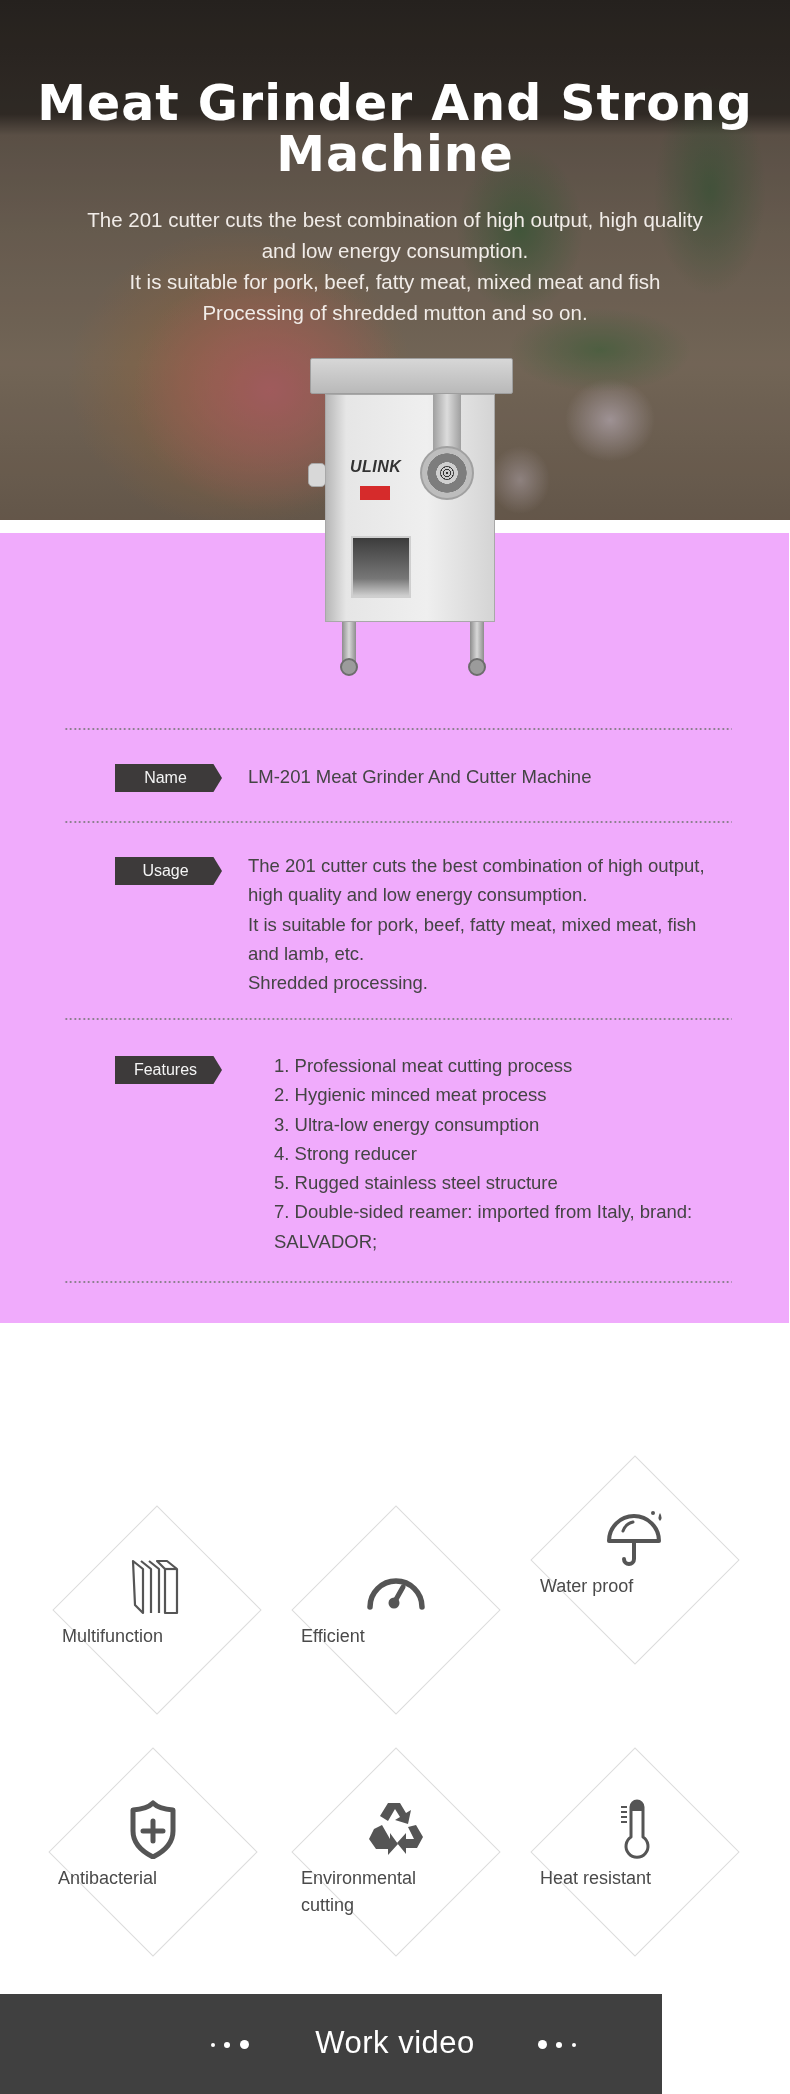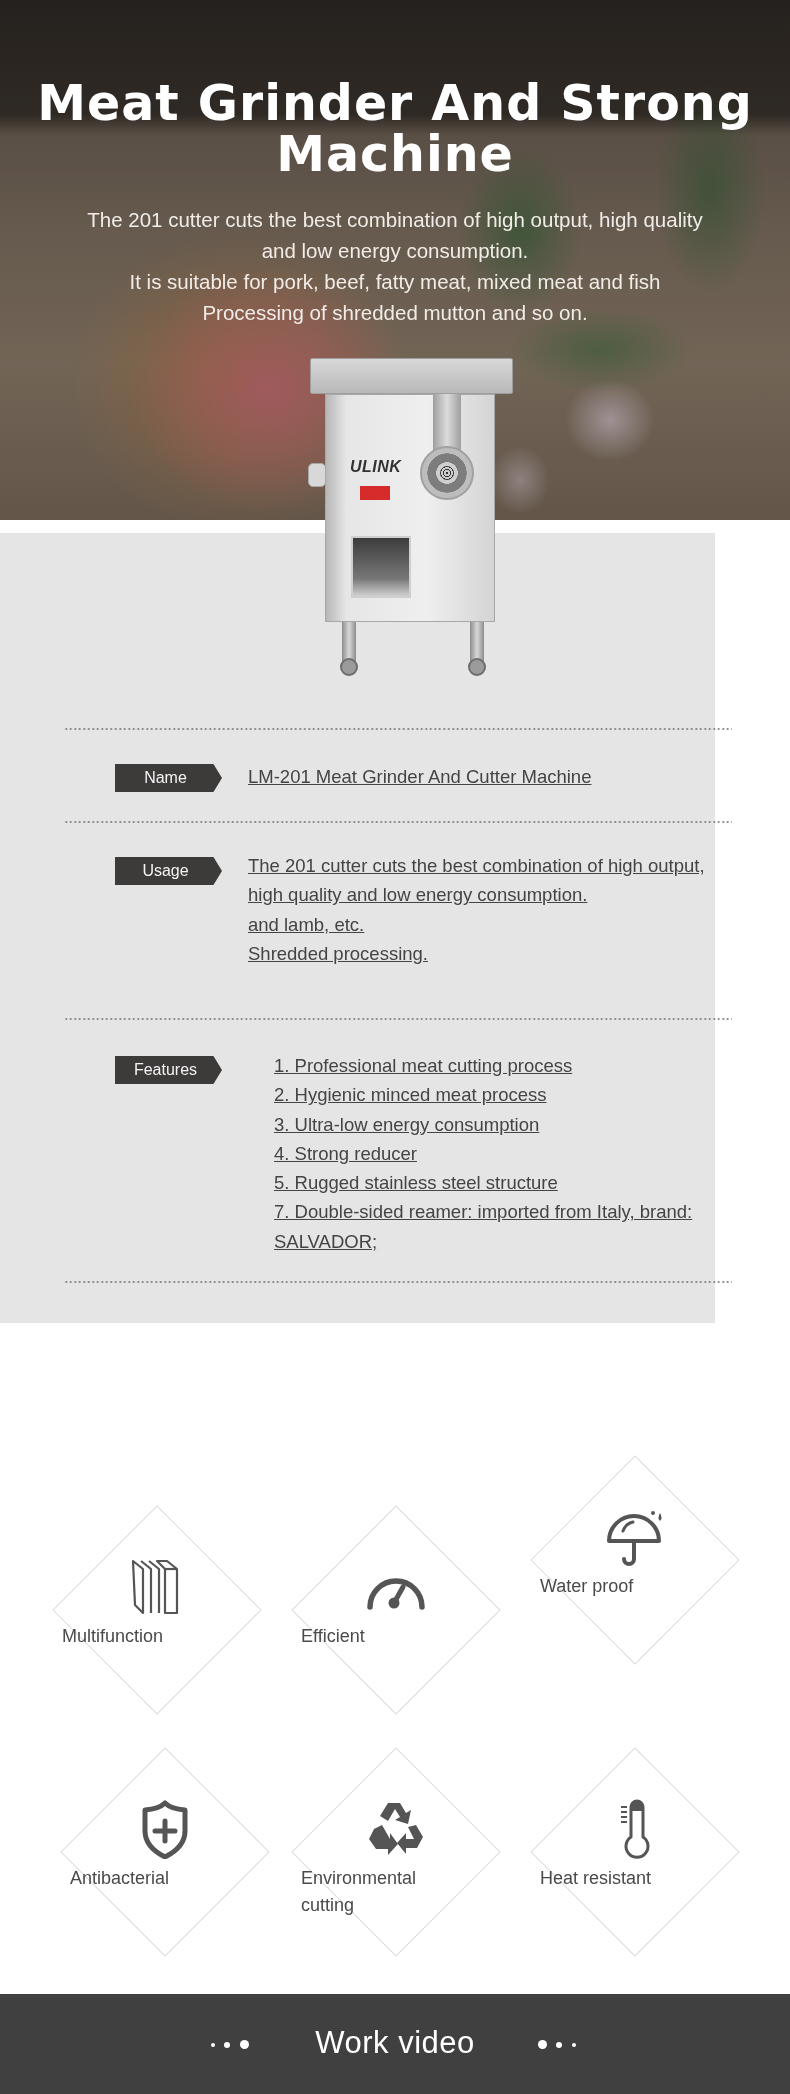--- a/index.html
+++ b/index.html
@@ -27,21 +27,21 @@
     color: #ffffff; font-family: "DejaVu Sans", sans-serif; font-weight: bold;
     font-size: 49px; line-height: 51px; letter-spacing: 1px;
   }
   .hero-desc {
     position: absolute; left: 40px; top: 204px; width: 710px; text-align: center; z-index: 2;
     color: #f1ece8; font-size: 20.5px; line-height: 31px;
   }
 
   
   .spec {
-    position: absolute; left: 0; top: 533px; width: 715px; height: 790px; background: #e5e5e5;
+    position: absolute; left: 0; top: 533px; width: 789px; height: 790px; background: #f0abfc;
   }
 
   
   .machine { position: absolute; left: 300px; top: 358px; width: 215px; height: 320px; z-index: 5; }
   .m-top { position: absolute; left: 10px; top: 0; width: 203px; height: 36px; background: linear-gradient(180deg,#d7d7d7,#b9b9b9); border: 1px solid #9e9e9e; border-radius: 2px; }
   .m-body { position: absolute; left: 25px; top: 36px; width: 170px; height: 228px; background: linear-gradient(90deg,#b7b7b7 0%,#e6e6e6 12%,#efefef 60%,#d4d4d4 100%); border: 1px solid #a8a8a8; }
   .m-tube { position: absolute; left: 133px; top: 36px; width: 28px; height: 60px; background: linear-gradient(90deg,#9f9f9f,#dcdcdc,#9f9f9f); }
   .m-head { position: absolute; left: 120px; top: 88px; width: 54px; height: 54px; border-radius: 50%; background: radial-gradient(circle,#cfcfcf 0 30%,#7d7d7d 31% 55%,#bdbdbd 56% 100%); border: 2px solid #a0a0a0; }
   .m-head::after { content:""; position:absolute; left:18px; top:18px; width:14px; height:14px; border-radius:50%; background: repeating-radial-gradient(circle,#333 0 1px,#ccc 1px 3px); }
   .m-logo { position: absolute; left: 50px; top: 100px; font-size: 16px; font-weight: bold; font-style: italic; color: #333; letter-spacing: 0.5px; }
@@ -53,37 +53,37 @@
 
   
   .dots { position: absolute; left: 64px; width: 668px; height: 2px;
     background-image: radial-gradient(circle, #777 0.9px, transparent 1.1px);
     background-size: 4.5px 2px; background-repeat: repeat-x; }
   .label {
     position: absolute; left: 115px; width: 107px; height: 28px; background: #3d3a3a; color: #f4f4f4;
     font-size: 16px; line-height: 28px; text-align: center; padding-right: 6px;
     clip-path: polygon(0 0, 92% 0, 100% 50%, 92% 100%, 0 100%);
   }
-  .value { position: absolute; left: 248px; color: #444; font-size: 18.5px; line-height: 29.3px; text-decoration: underline; }
+  .value { position: absolute; left: 248px; color: #444; font-size: 18.5px; line-height: 29.3px; }
   .value-features { left: 242px; margin-left: 32px; }
 
   
   .feat { position: absolute; width: 210px; height: 210px; }
   .feat .diamond {
     position: absolute; left: 31px; top: 31px; width: 148px; height: 148px;
     border: 1.5px solid #dcdcdc; transform: rotate(45deg); background: #fff;
   }
   .feat .ficon { position: absolute; left: 75px; top: 52px; width: 60px; height: 60px; z-index: 2; }
   .feat .flabel {
     position: absolute; left: 10px; top: 118px; width: 190px; text-align: left; z-index: 2;
     color: #4a4a4a; font-size: 18px; line-height: 27px;
   }
 
   
-  .bar { position: absolute; left: 0; top: 1994px; width: 790px; height: 100px; background: #404040; }
+  .bar { position: absolute; left: 0; top: 1994px; width: 662px; height: 100px; background: #404040; }
   .bar-title { position: absolute; left: 0; top: 29px; width: 790px; text-align: center; color: #ffffff; font-size: 31px; line-height: 40px; letter-spacing: 0.5px; }
   .dot { position: absolute; background: #fff; border-radius: 50%; }
 </style>
 </head>
 <body>
 
 <section class="hero"></section>
 <h1 class="hero-title">
   <span>Meat Grinder And Strong</span><br>
   <span>Machine</span>
@@ -102,20 +102,21 @@
   <div class="value" style="top:229px">
     <div>LM-201 Meat Grinder And Cutter Machine</div>
   </div>
 
   <div class="dots" style="top:288px"></div>
 
   <div class="label" style="top:324px">Usage</div>
   <div class="value" style="top:318px">
     <div>The 201 cutter cuts the best combination of high output,</div>
     <div>high quality and low energy consumption.</div>
+    <div>It is suitable for pork, beef, fatty meat, mixed meat, fish</div>
     <div>and lamb, etc.</div>
     <div>Shredded processing.</div>
   </div>
 
   <div class="dots" style="top:485px"></div>
 
   <div class="label" style="top:523px">Features</div>
   <div class="value value-features" style="top:518px">
     <div>1. Professional meat cutting process</div>
     <div>2. Hygienic minced meat process</div>
@@ -172,21 +173,21 @@
   <svg class="ficon" viewBox="0 0 60 60">
     <path d="M4 34 A25 25 0 0 1 54 34 Z" fill="none" stroke="#555" stroke-width="4" stroke-linejoin="round"></path>
     <path d="M18 24 A14 14 0 0 1 28 15" fill="none" stroke="#555" stroke-width="3" stroke-linecap="round"></path>
     <path d="M29 34 L29 52 A5 5 0 0 1 19 52" fill="none" stroke="#555" stroke-width="4" stroke-linecap="round"></path>
     <circle cx="48" cy="6" r="2" fill="#555"></circle>
     <path d="M55 6 Q58 11 55 14 Q52 11 55 6 Z" fill="#555"></path>
   </svg>
   <div class="flabel">Water proof</div>
 </div>
 
-<div class="feat" style="left:60px; top:1747px">
+<div class="feat" style="left:48px; top:1747px">
   <div class="diamond"></div>
   <svg class="ficon" viewBox="0 0 60 60">
     <path d="M30 4 Q36 10 50 11 L50 32 Q50 48 30 58 Q10 48 10 32 L10 11 Q24 10 30 4 Z" fill="none" stroke="#555" stroke-width="5" stroke-linejoin="round"></path>
     <path d="M30 22 L30 42 M20 32 L40 32" stroke="#555" stroke-width="5" stroke-linecap="round"></path>
   </svg>
   <div class="flabel">Antibacterial</div>
 </div>
 
 <div class="feat" style="left:291px; top:1747px">
   <div class="diamond"></div>

